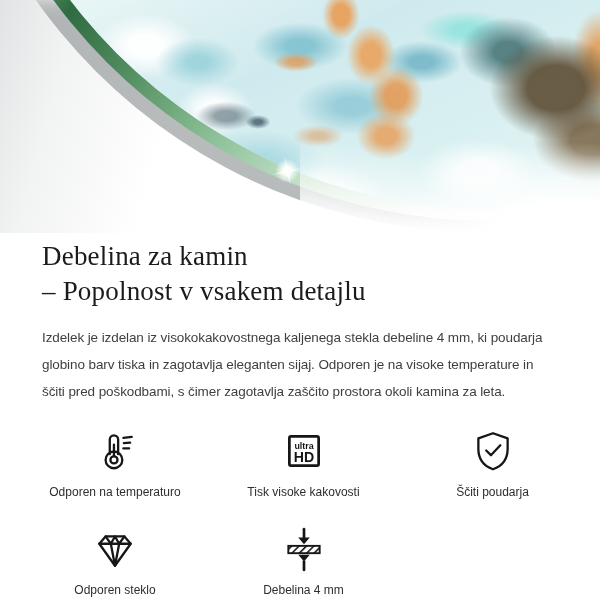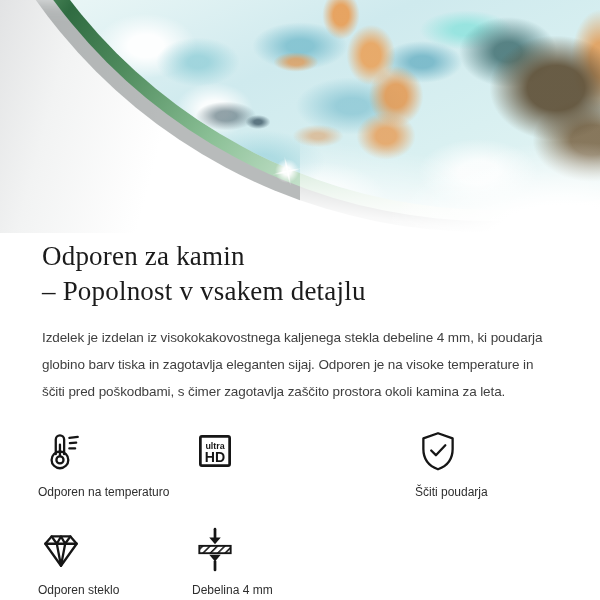--- a/index.html
+++ b/index.html
@@ -87,42 +87,42 @@
   .body-text{
     margin:15px 0 16px;width:516px;
     font-size:13.5px;line-height:27px;letter-spacing:-0.1px;color:#3f3f3f;
   }
 
   
   .features{
     margin-top:23px;padding-left:38px;
     display:grid;grid-template-columns:154px 223px 155px;row-gap:27px;
   }
-  .feature{display:flex;flex-direction:column;}
+  .feature{display:flex;flex-direction:column;align-items:center;}
   .feature svg{width:46px;height:46px;display:block;}
   .feature .label{margin-top:11px;font-size:12px;color:#2e2e2e;white-space:nowrap;}
   .ico{stroke:#161616;stroke-width:2.2;fill:none;stroke-linecap:round;stroke-linejoin:round;}
   .ico-fill{fill:#161616;stroke:none;}
   .badge-word{font-family:"Liberation Sans",sans-serif;font-weight:700;fill:#161616;}
 </style>
 </head>
 <body>
 
 <div class="page">
 
   <div class="hero">
     <div class="glass-shadow"></div>
     <div class="glass-edge"></div>
     <div class="glass-face"></div>
     <div class="hero-fade"></div>
     <div class="sparkle"></div>
   </div>
 
   <div class="content">
-    <h1><span>Odporen za kamin</span><br><span>– Popolnost v vsakem detajlu</span></h1>
+    <h1><span>Debelina za kamin</span><br><span>– Popolnost v vsakem detajlu</span></h1>
     <p class="body-text">Izdelek je izdelan iz visokokakovostnega kaljenega stekla debeline 4 mm, ki poudarja globino barv tiska in zagotavlja eleganten sijaj. Odporen je na visoke temperature in ščiti pred poškodba­mi, s čimer zagotavlja zaščito prostora okoli kamina za leta.</p>
   </div>
 
   <div class="features">
 
     <div class="feature">
       <svg viewBox="0 0 44 44">
         <path class="ico" d="M17,25 V11 a4,4 0 0 1 8,0 V25"></path>
         <circle class="ico" cx="21" cy="30.5" r="8"></circle>
         <circle class="ico" cx="21" cy="30.5" r="3.4"></circle>
@@ -133,20 +133,21 @@
       </svg>
       <div class="label">Odporen na temperaturo</div>
     </div>
 
     <div class="feature">
       <svg viewBox="0 0 44 44">
         <rect class="ico" x="8" y="8" width="28" height="28" rx="1.5" style="stroke-width:2.6"></rect>
         <text class="badge-word" x="22" y="20" font-size="8.5" text-anchor="middle">ultra</text>
         <text class="badge-word" x="22" y="32.5" font-size="13.5" text-anchor="middle">HD</text>
       </svg>
+      <div class="label">Tisk visoke kakovosti</div>
     </div>
 
     <div class="feature">
       <svg viewBox="0 0 44 44">
         <path class="ico" d="M22,5 L36,10 V20 C36,30 30,36.5 22,39.5 C14,36.5 8,30 8,20 V10 Z"></path>
         <path class="ico" d="M15.5,21.5 L20,26 L29,16.5"></path>
       </svg>
       <div class="label">Ščiti poudarja</div>
     </div>
 

